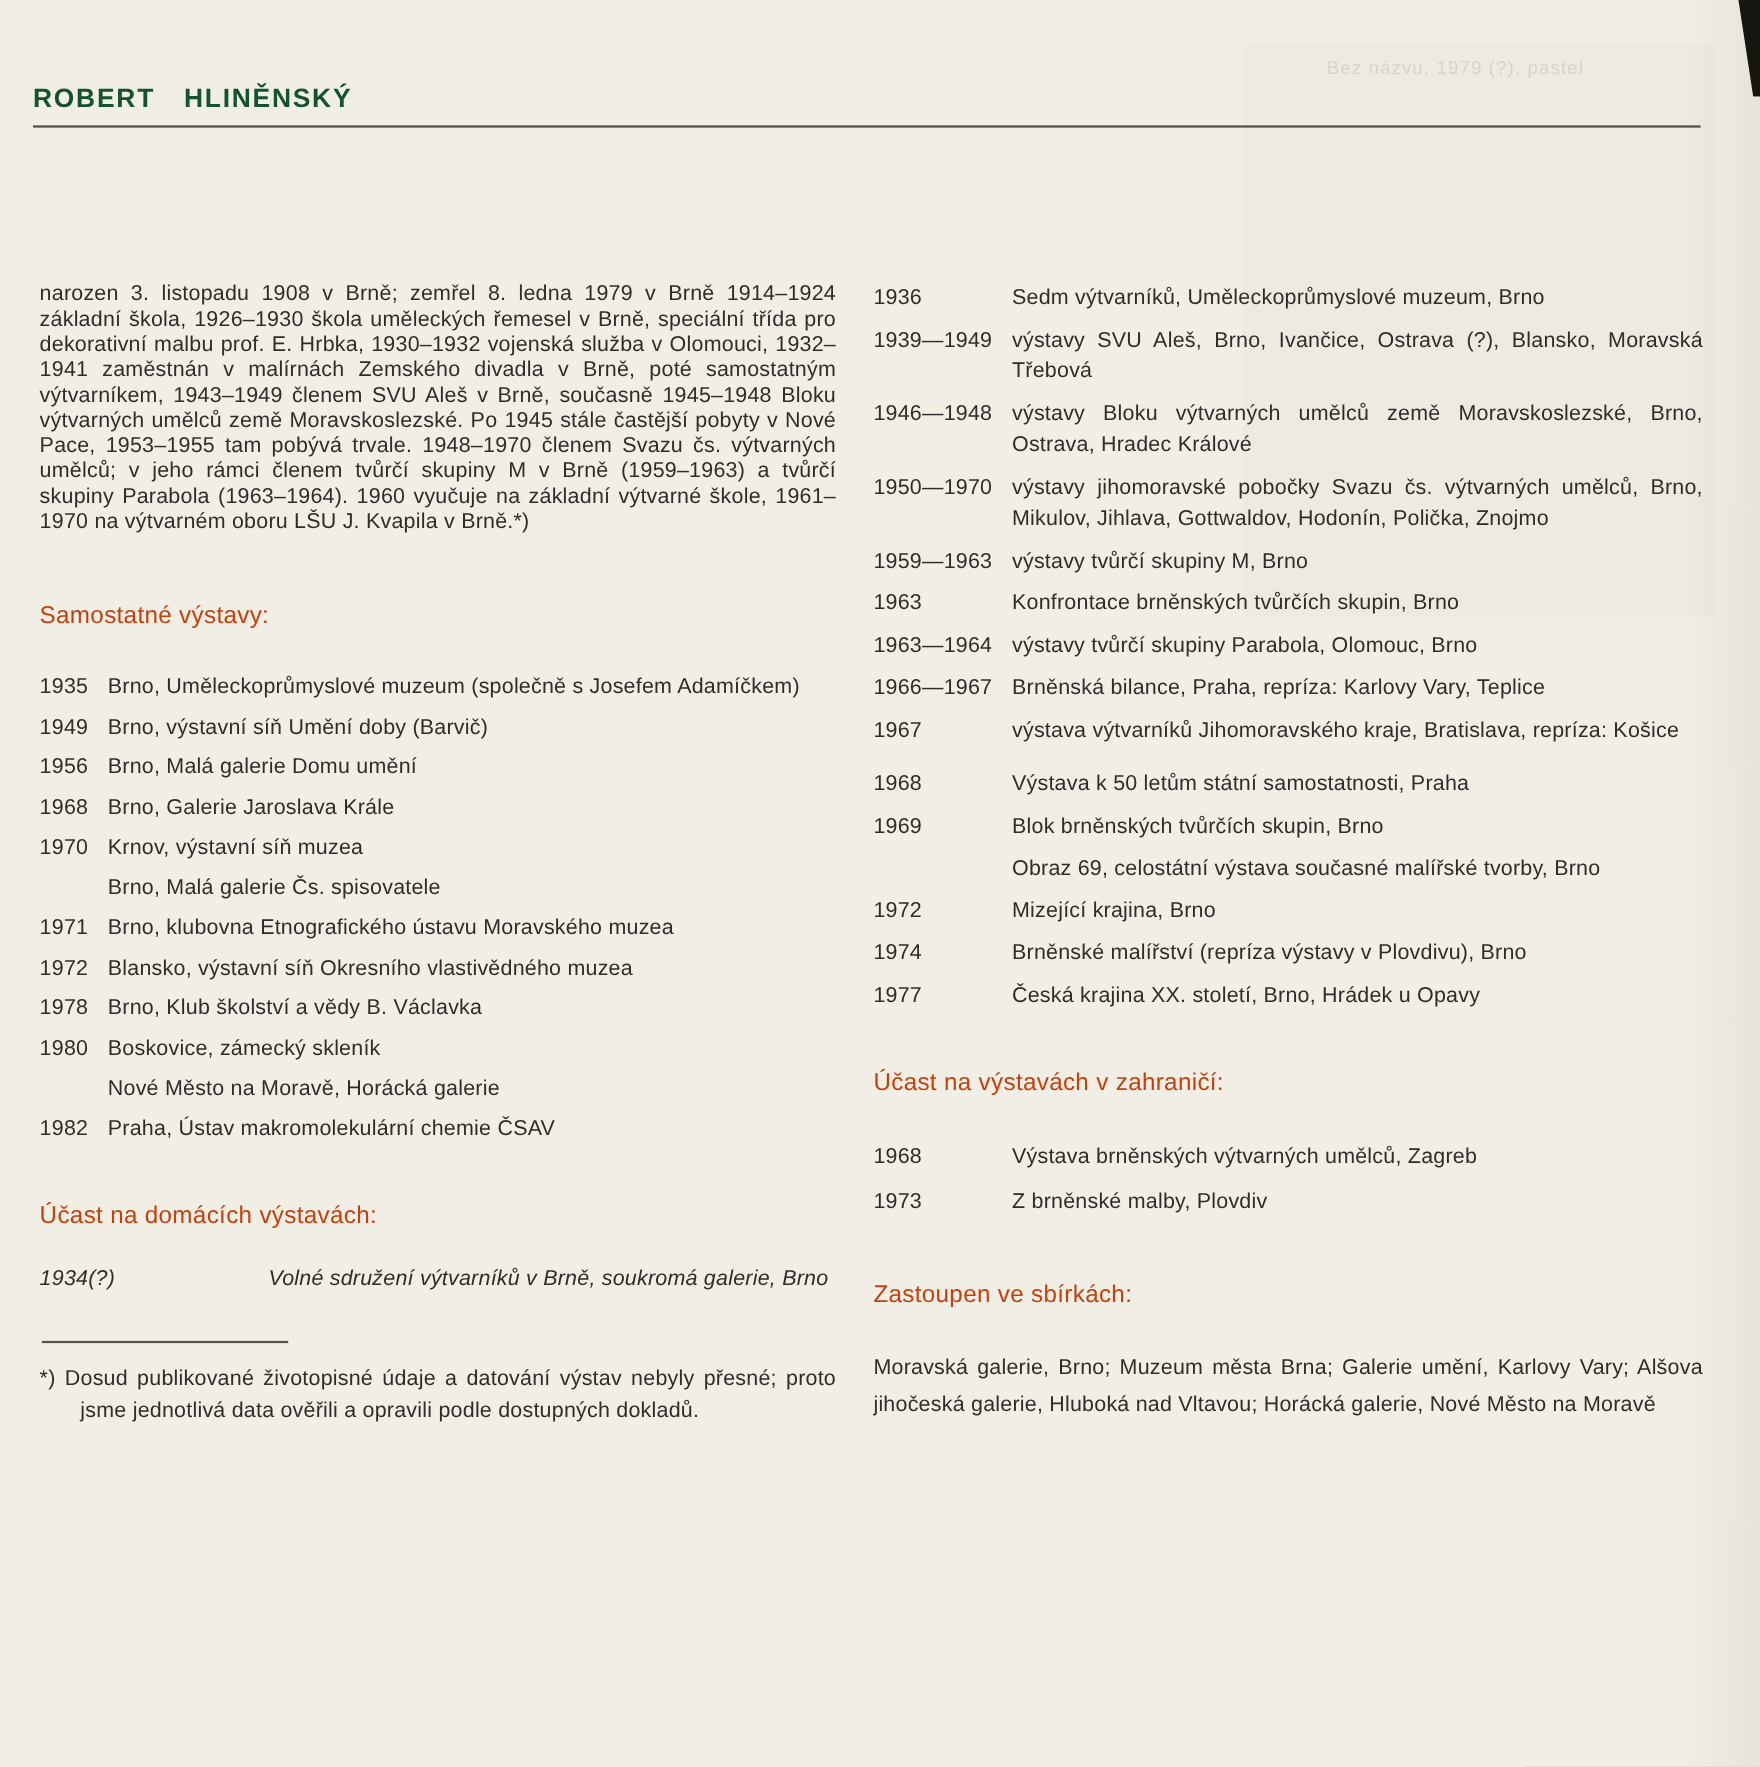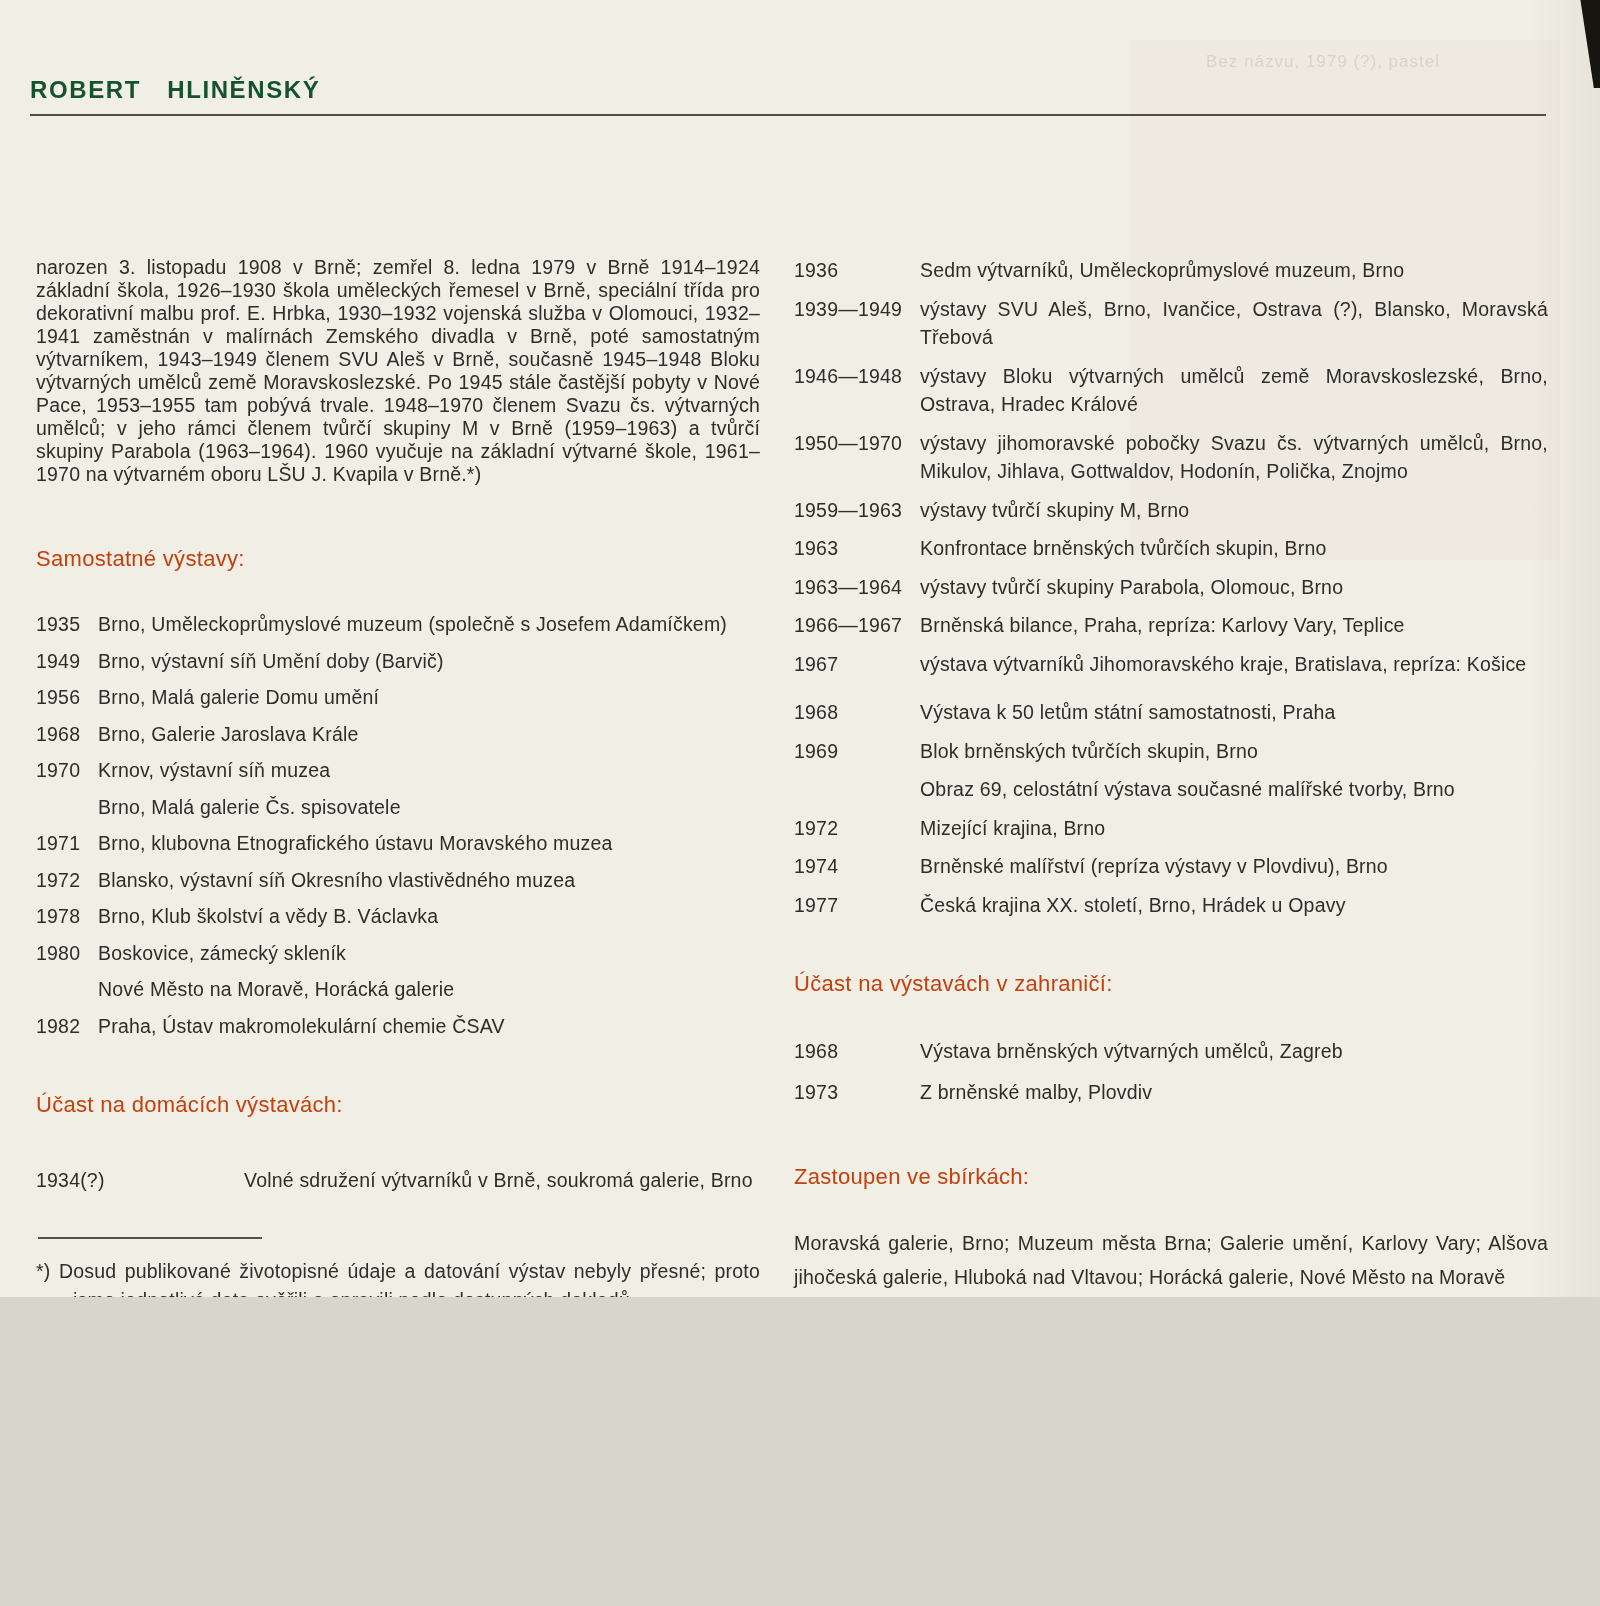--- a/index.html
+++ b/index.html
@@ -1,18 +1,18 @@
 <!DOCTYPE html>
 <html><head>
 <meta charset="utf-8">
 <style>
   html,body{margin:0;padding:0;background:#d8d5cd;}
   .page{
     position:relative;
-    width:1600px;height:1297px;
+    width:1600px;height:1606px;
     background:#f1eee5;
     font-family:"Liberation Sans", sans-serif;
     color:#2f2d29;
     overflow:hidden;
   }
   
   .edge-shade{
     position:absolute;top:0;right:0;width:70px;height:100%;
     background:linear-gradient(to right, rgba(0,0,0,0), rgba(60,50,30,0.06));
     pointer-events:none;
@@ -64,21 +64,21 @@
   .h2-foreign{margin-top:52px;}
   .h2-collections{margin-top:58px;}
   .list{margin-top:38px;}
   .row{
     display:flex;
     font-size:19.5px;line-height:28.5px;
     margin-bottom:8px;letter-spacing:0.2px;
   }
   .row .yr{flex:0 0 62px;}
   .row .tx{flex:1;text-align:justify;min-width:0;}
-  .list-domestic{margin-top:48px;}
+  .list-domestic{margin-top:30px;font-style:italic;}
   .list-domestic .row .yr{flex:0 0 208px;}
   .list-right .row{margin-bottom:10px;}
   .list-right .row .yr{flex:0 0 126px;}
   .list-foreign{margin-top:40px;}
   .list-foreign .row{margin-bottom:12px;}
   .list-foreign .row .yr{flex:0 0 126px;}
   .footnote-rule{
     width:224px;height:2px;background:#55524c;
     margin:42px 0 18px 2px;border:0;
   }

